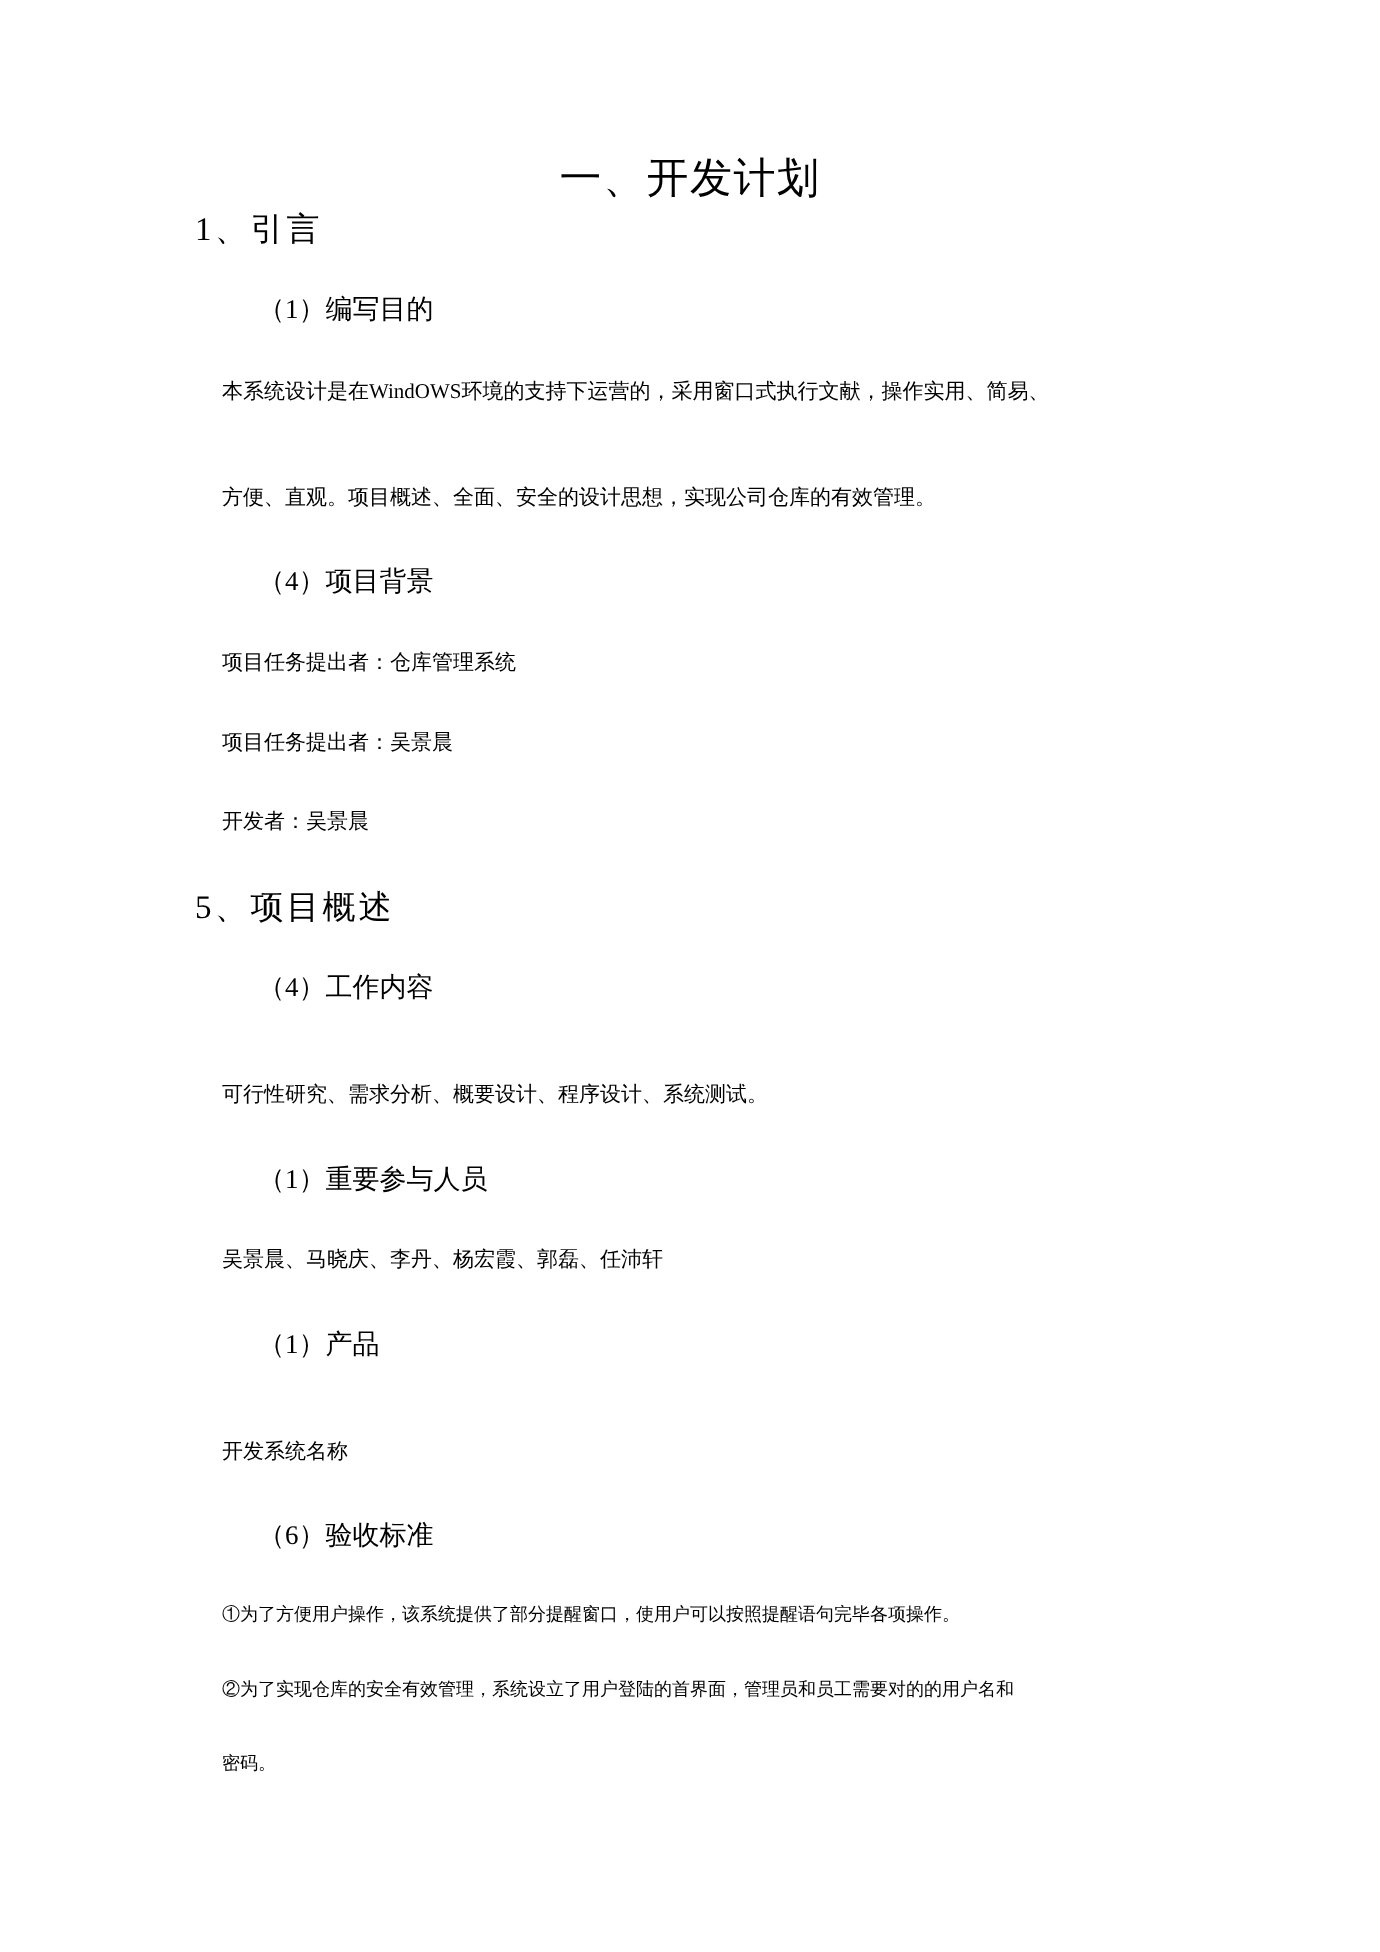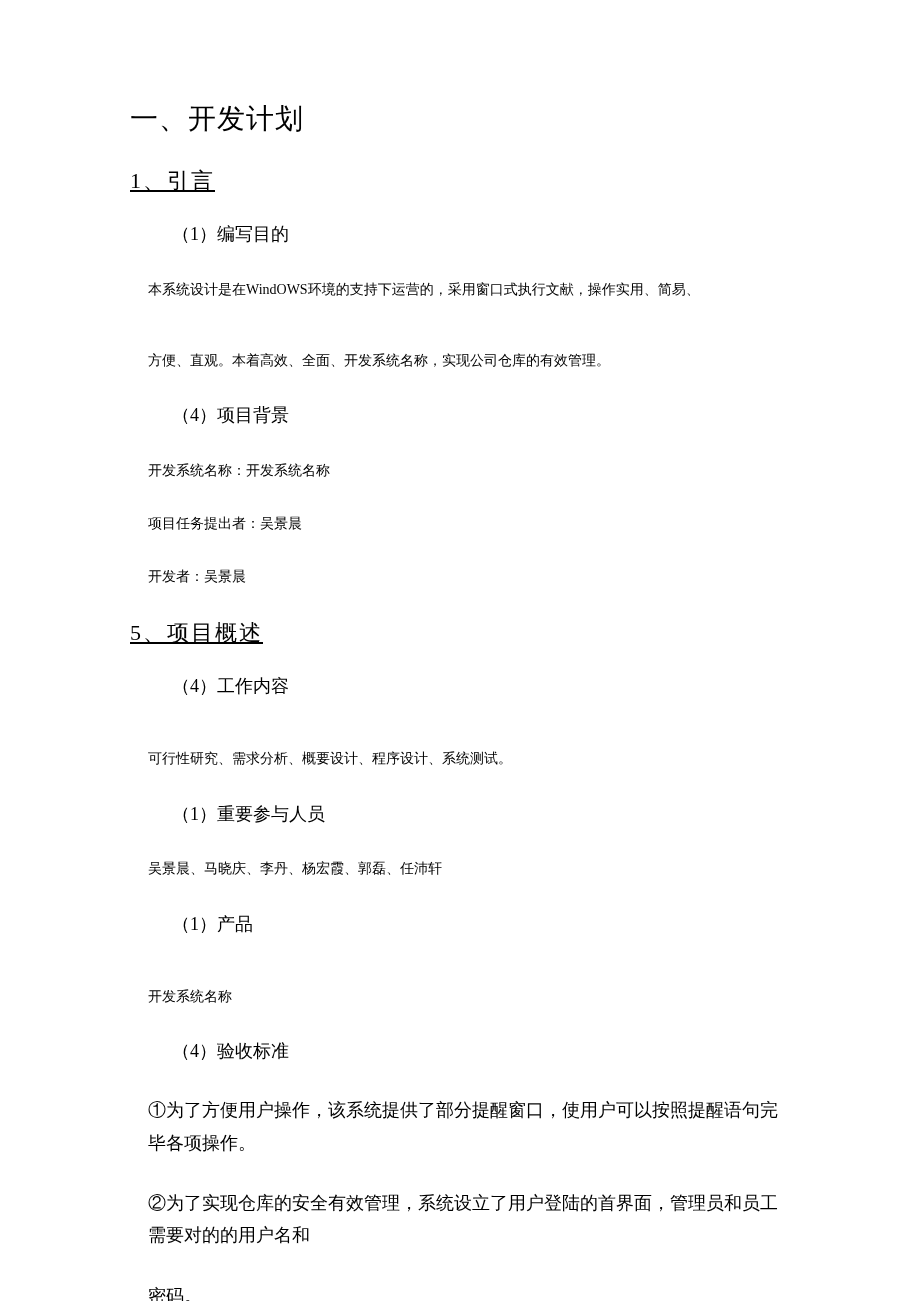--- a/index.html
+++ b/index.html
@@ -11,44 +11,43 @@
       background: #ffffff;
       font-family: "SimSun", "宋体", serif;
       width: 920px;
       height: 1301px;
       padding: 100px 130px 60px 130px;
       color: #000000;
     }
     .h1 {
       font-size: 28px;
       font-weight: normal;
-      margin-bottom: 28px;
       letter-spacing: 1px;
+      text-align: center;
     }
     .h2 {
       font-size: 22px;
       font-weight: normal;
       margin-bottom: 24px;
       letter-spacing: 2px;
-      text-decoration: underline;
     }
     .sub-item {
       font-size: 18px;
       margin-left: 42px;
       margin-bottom: 28px;
       line-height: 1.6;
     }
     .body-text {
       font-size: 14px;
       margin-left: 18px;
       margin-bottom: 28px;
       line-height: 1.8;
     }
     .body-text-indent {
-      font-size: 18px;
+      font-size: 12px;
       margin-left: 18px;
       margin-bottom: 28px;
       line-height: 1.8;
     }
     .spacer {
       height: 18px;
     }
   </style>
 </head>
 <body>
@@ -56,25 +55,25 @@
 <div class="h1">一、开发计划</div>
 
 <div class="h2">1、引言</div>
 
 <div class="sub-item">（1）编写目的</div>
 
 <div class="body-text">本系统设计是在WindOWS环境的支持下运营的，采用窗口式执行文献，操作实用、简易、</div>
 
 <div class="spacer"></div>
 
-<div class="body-text">方便、直观。本着高效、全面、开发系统名称，实现公司仓库的有效管理。</div>
+<div class="body-text">方便、直观。项目概述、全面、安全的设计思想，实现公司仓库的有效管理。</div>
 
 <div class="sub-item">（4）项目背景</div>
 
-<div class="body-text">开发系统名称：开发系统名称</div>
+<div class="body-text">项目任务提出者：仓库管理系统</div>
 
 <div class="body-text">项目任务提出者：吴景晨</div>
 
 <div class="body-text">开发者：吴景晨</div>
 
 <div class="h2">5、项目概述</div>
 
 <div class="sub-item">（4）工作内容</div>
 
 <div class="spacer"></div>
@@ -84,19 +83,19 @@
 <div class="sub-item">（1）重要参与人员</div>
 
 <div class="body-text">吴景晨、马晓庆、李丹、杨宏霞、郭磊、任沛轩</div>
 
 <div class="sub-item">（1）产品</div>
 
 <div class="spacer"></div>
 
 <div class="body-text">开发系统名称</div>
 
-<div class="sub-item">（4）验收标准</div>
+<div class="sub-item">（6）验收标准</div>
 
 <div class="body-text-indent">①为了方便用户操作，该系统提供了部分提醒窗口，使用户可以按照提醒语句完毕各项操作。</div>
 
 <div class="body-text-indent">②为了实现仓库的安全有效管理，系统设立了用户登陆的首界面，管理员和员工需要对的的用户名和</div>
 
 <div class="body-text-indent">密码。</div>
 
 </body></html>

